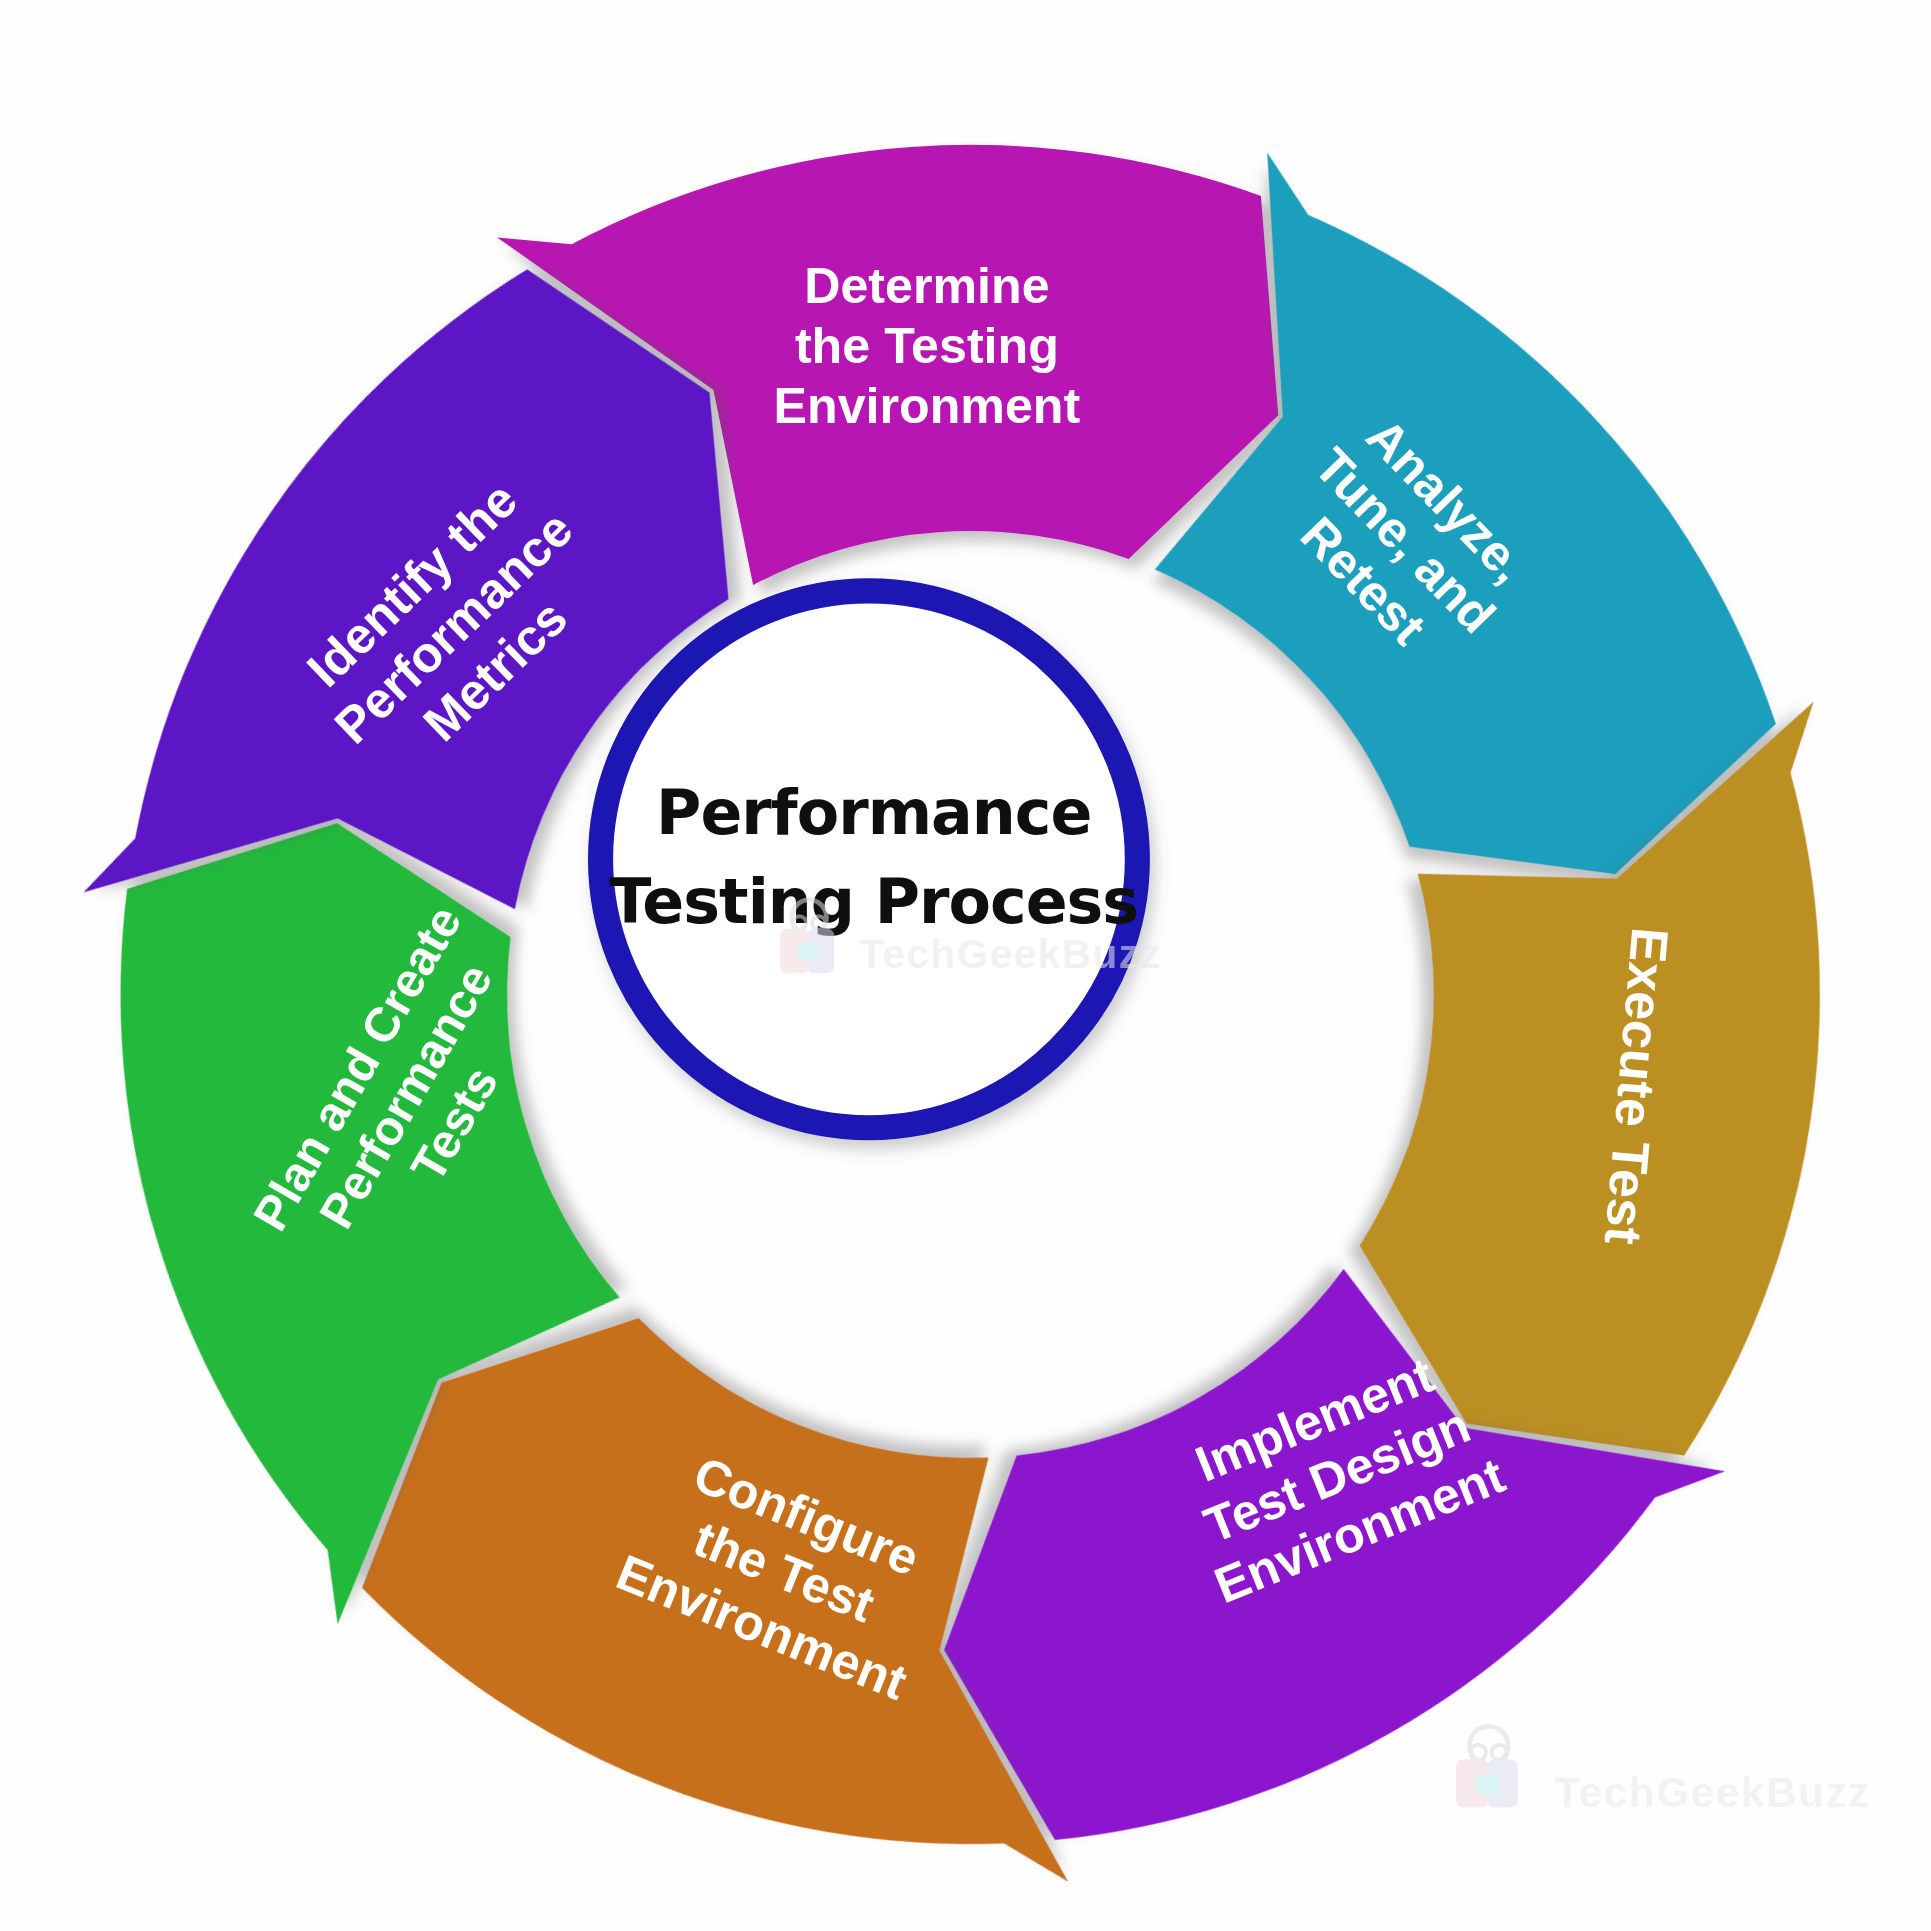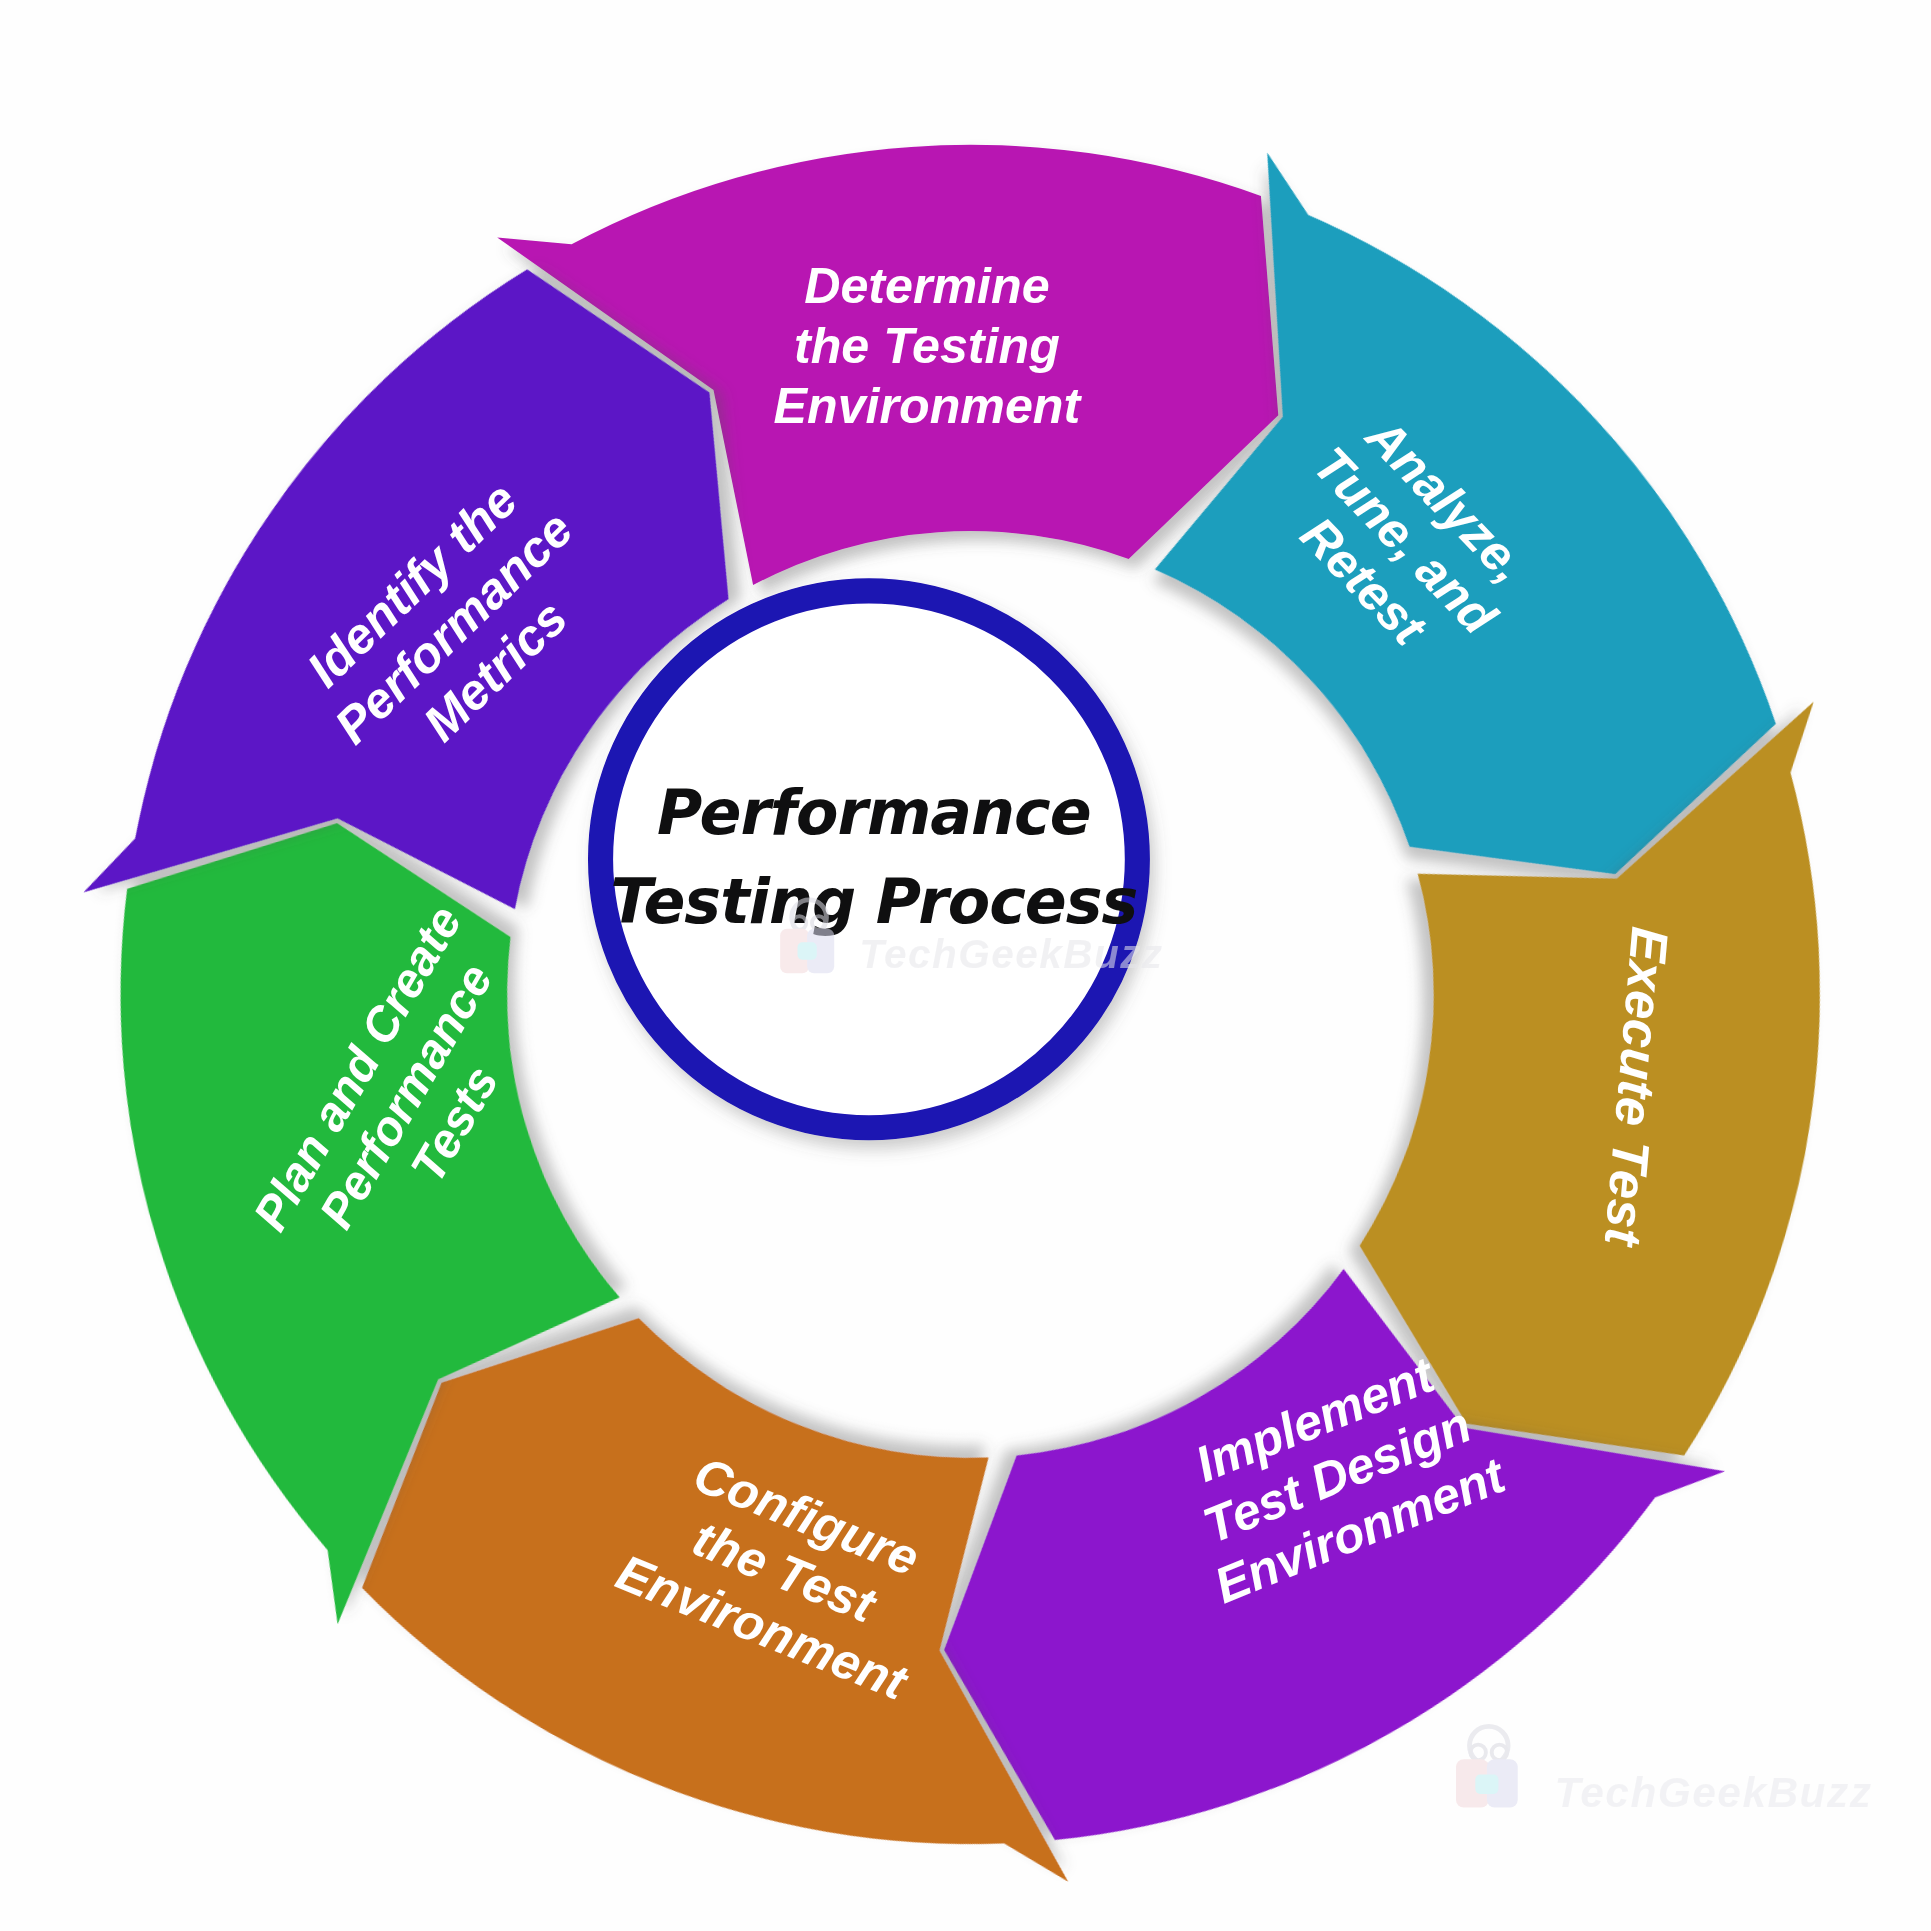--- a/index.html
+++ b/index.html
@@ -7,21 +7,20 @@
     padding:0;
     background:#ffffff;
     font-family:"Liberation Sans", sans-serif;
   }
   .stage{
     position:relative;
     width:1931px;
     height:1931px;
     background:#fef9c3;
     overflow:hidden;
-    font-style:italic;
   }
   svg{display:block}
   .seg-label{
     font-family:"Liberation Sans", sans-serif;
     font-weight:700;
     fill:#ffffff;
   }
   .title-line{
     font-family:"DejaVu Sans", sans-serif;
     font-weight:bold;

